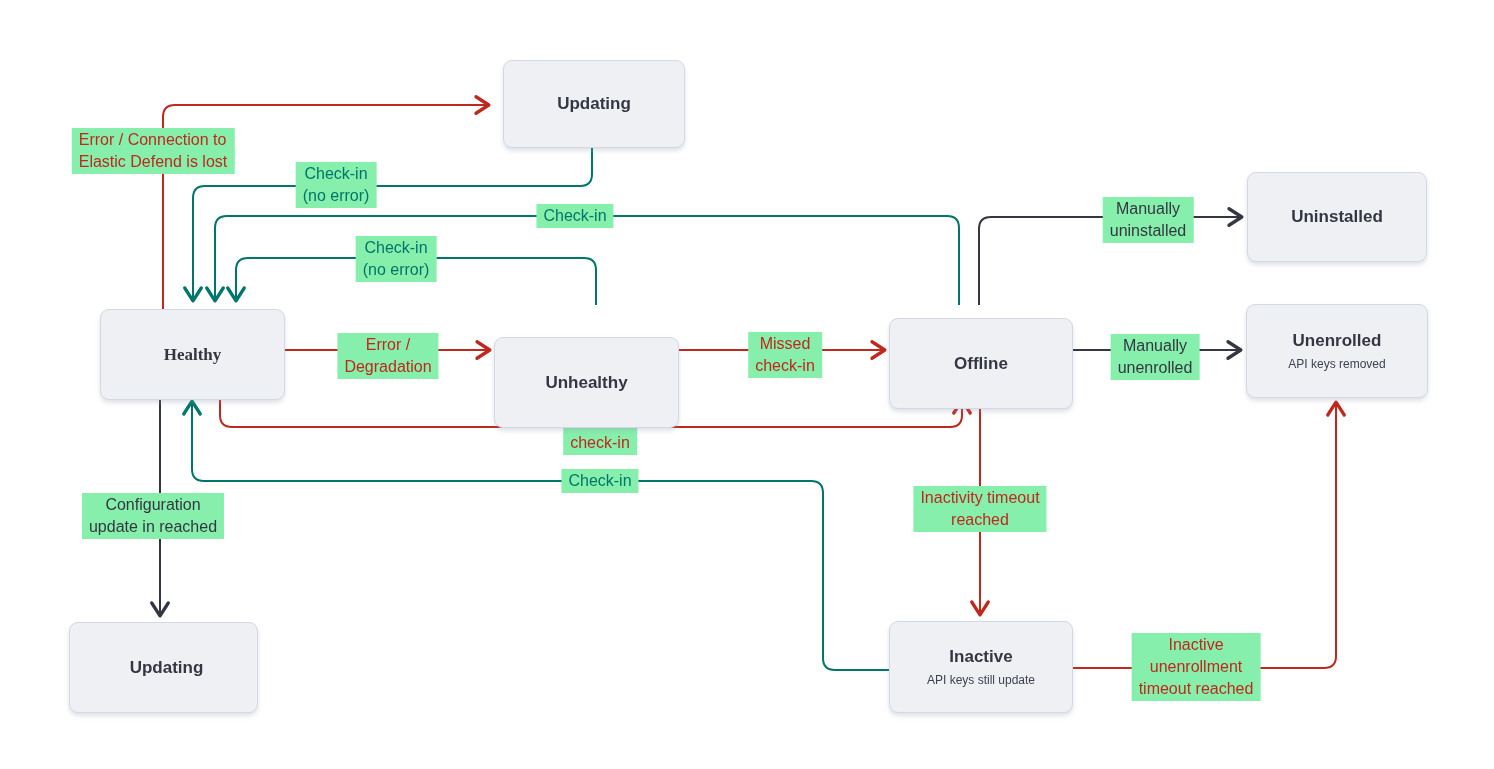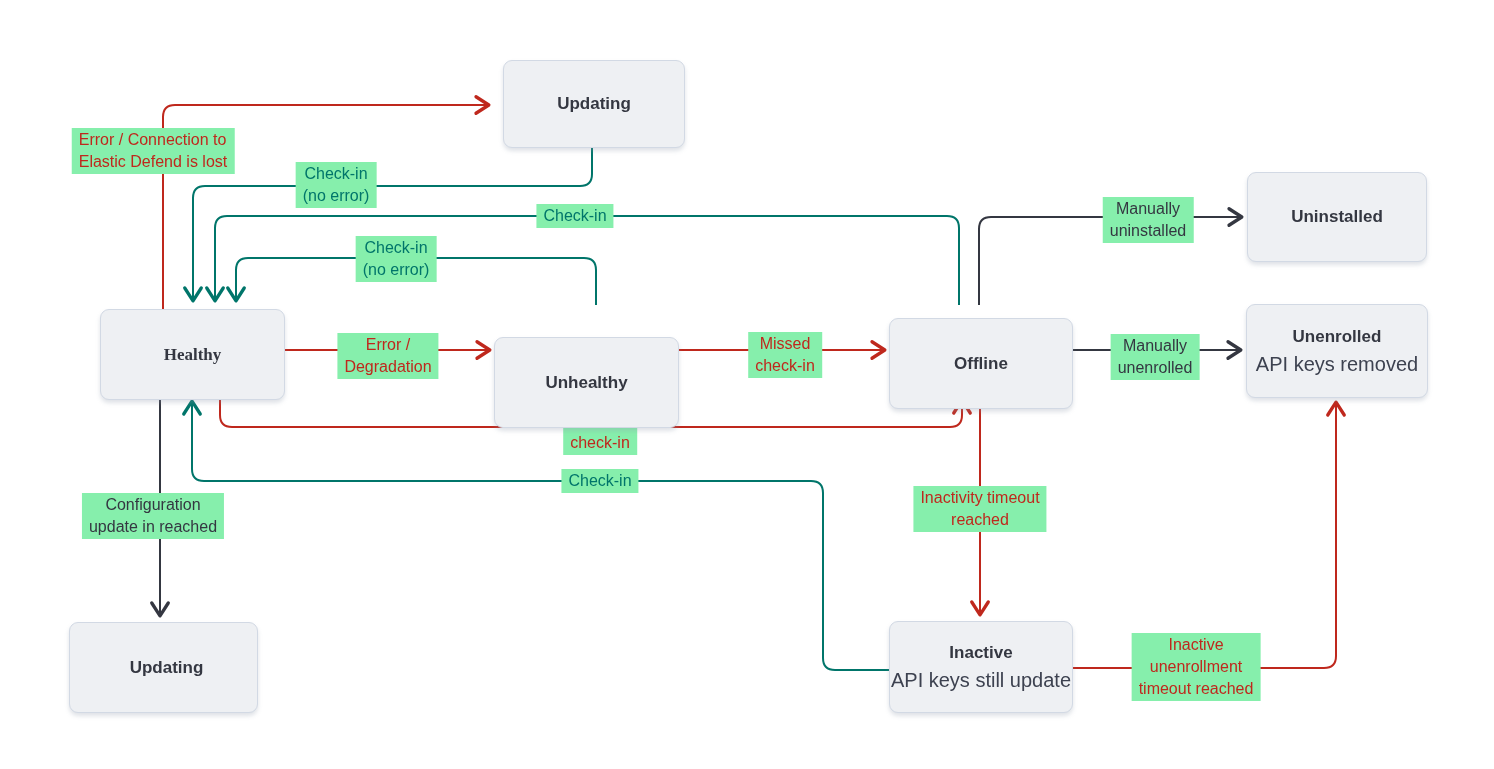--- a/index.html
+++ b/index.html
@@ -15,21 +15,21 @@
     position:absolute;
     background:#eef0f3;
     border:1.5px solid #d2d9e4;
     border-radius:9px;
     box-shadow:0 3px 4px rgba(140,152,170,0.28);
     display:flex;flex-direction:column;align-items:center;justify-content:center;
     gap:6px;
     color:#343741;
   }
   .node-title{font-weight:bold;font-size:17px;color:#343741;}
-  .node-sub{font-size:20px;color:#3d4250;}
+  .node-sub{font-size:12px;color:#3d4250;}
   .edge-label{
     position:absolute;
     transform:translate(-50%,-50%);
     background:#86efac;
     padding:1px 7px;
     font-size:16px;
     line-height:22px;
     text-align:center;
     white-space:pre-line;
   }

